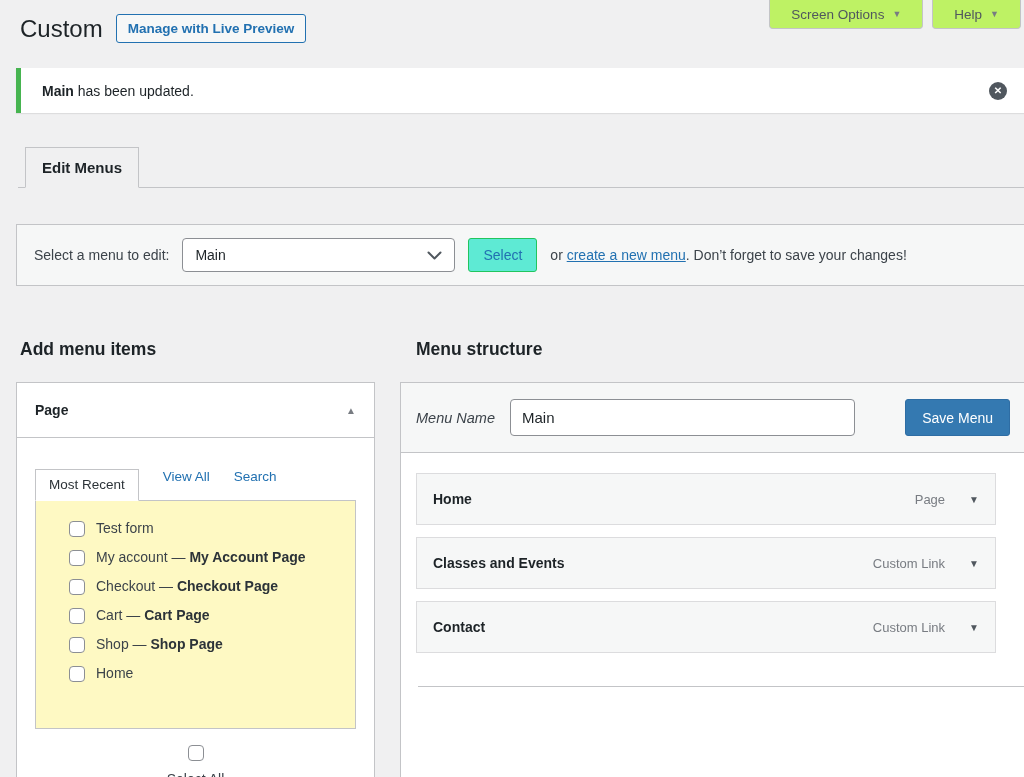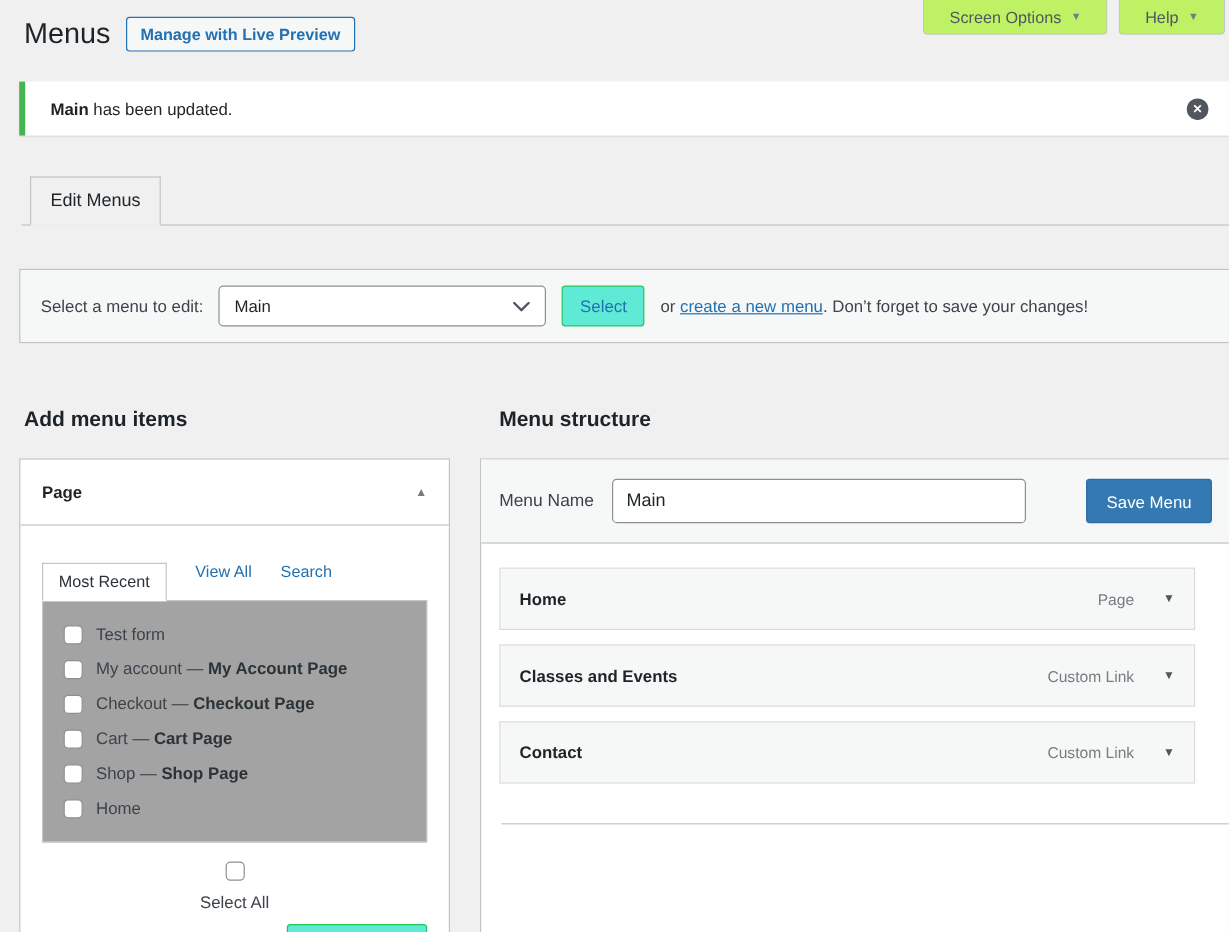--- a/index.html
+++ b/index.html
@@ -35,21 +35,21 @@
     position:absolute; right:21px; top:50%; transform:translateY(-50%);
     width:18px; height:18px; border-radius:50%; background:#50575e; color:#fff;
     display:flex; align-items:center; justify-content:center; font-size:10px; font-weight:700; cursor:pointer;
   }
   
   .nav-tab-wrapper {
     position:absolute; top:147px; left:18px; right:-4px; border-bottom:1px solid #c3c4c7;
     display:flex; align-items:flex-end; gap:8px; padding-left:7px;
   }
   .nav-tab {
-    font-size:15px; font-weight:400; padding:11px 16px; margin-bottom:-1px; cursor:pointer;
+    font-size:15px; font-weight:700; padding:11px 16px; margin-bottom:-1px; cursor:pointer;
     border:1px solid #c3c4c7; background:#dcdcde; color:#50575e; white-space:nowrap;
   }
   .nav-tab.active { background:#f0f0f1; border-bottom-color:#f0f0f1; color:#1d2327; }
   
   .manage-menus {
     position:absolute; top:224px; left:16px; right:-4px; height:62px;
     background:#f6f7f7; border:1px solid #c3c4c7;
     display:flex; align-items:center; gap:13px; padding-left:17px; font-size:14px;
   }
   .fake-select {
@@ -74,36 +74,36 @@
   .postbox-header { height:55px; border-bottom:1px solid #c3c4c7; display:flex; align-items:center; padding:0 18px; }
   .postbox-title { font-size:14px; font-weight:700; color:#1d2327; }
   .postbox-toggle { margin-left:auto; color:#787c82; font-size:10px; cursor:pointer; }
   .postbox-inside { padding:31px 18px 0; }
   .quick-tabs { display:flex; position:relative; z-index:1; }
   .quick-tab-active {
     font-size:13.5px; color:#2c3338; padding:7px 13px 8px; background:#fff;
     border:1px solid #c3c4c7; border-bottom:1px solid #fff; margin-bottom:-1px; cursor:pointer;
   }
   .quick-tab-link { font-size:13.5px; color:#2271b1; margin-left:24px; padding-bottom:9px; cursor:pointer; text-decoration:none; }
-  .tabs-panel { border:1px solid #c3c4c7; height:202px; padding:13px 0; background:#a3a3a3; overflow:hidden; }
+  .tabs-panel { border:1px solid #c3c4c7; height:229px; padding:13px 16px; background:#fef9c3; overflow:hidden; }
   .page-item { display:flex; align-items:center; gap:11px; padding:4px 17px; font-size:14px; color:#3c434a; line-height:21px; }
   .checkbox { width:16px; height:16px; border:1px solid #8c8f94; border-radius:4px; background:#fff; flex-shrink:0; cursor:pointer; }
   .page-item b, .page-item .bold { font-weight:700; color:#2c3338; }
   .panel-footer { margin-top:16px; display:flex; align-items:center; gap:10px;flex-direction:column; }
   .panel-footer .add-btn { margin-left:auto; height:32px; font-size:13.5px;padding-left:24px; }
   
   .right-panel {
     position:absolute; left:400px; top:382px; width:626px; height:420px;
     background:#fff; border:1px solid #c3c4c7;
   }
   .structure-header {
     height:70px; background:#f6f7f7; border-bottom:1px solid #c3c4c7;
     display:flex; align-items:center; gap:15px; padding:0 15px;
   }
-  .menu-name-label { font-size:14.5px; color:#3c434a; white-space:nowrap; }
+  .menu-name-label { font-style:italic; font-size:14.5px; color:#3c434a; white-space:nowrap; }
   .menu-name-input {
     width:345px; height:37px; border:1px solid #8c8f94; border-radius:4px; padding:0 11px;
     font-size:15px; color:#1d2327; font-family:inherit; background:#fff;
   }
   .button-primary {
     margin-left:auto; height:37px; padding:0 16px; background:#3479b1; border:1px solid #2e6da4;
     border-radius:3px; color:#fff; font-size:14px; cursor:pointer; font-family:inherit;
   }
   .structure-body { padding:20px 15px 0; }
   .drag-description { font-size:14px; color:#3c434a; line-height:1.55; max-width:600px; margin:0 0 34px; }
@@ -124,21 +124,21 @@
     <span>Screen Options</span>
     <span class="tri">▼</span>
   </div>
   <div class="meta-box">
     <span>Help</span>
     <span class="tri">▼</span>
   </div>
 </div>
 
 <div class="title-row">
-  <h1 class="page-title">Menus</h1>
+  <h1 class="page-title">Custom</h1>
   <button class="page-title-action">Manage with Live Preview</button>
 </div>
 
 <div class="notice">
   <span><b>Main</b><span> has been updated.</span></span>
   <span class="notice-dismiss">✕</span>
 </div>
 
 <div class="nav-tab-wrapper">
   <span class="nav-tab active">Edit Menus</span>

